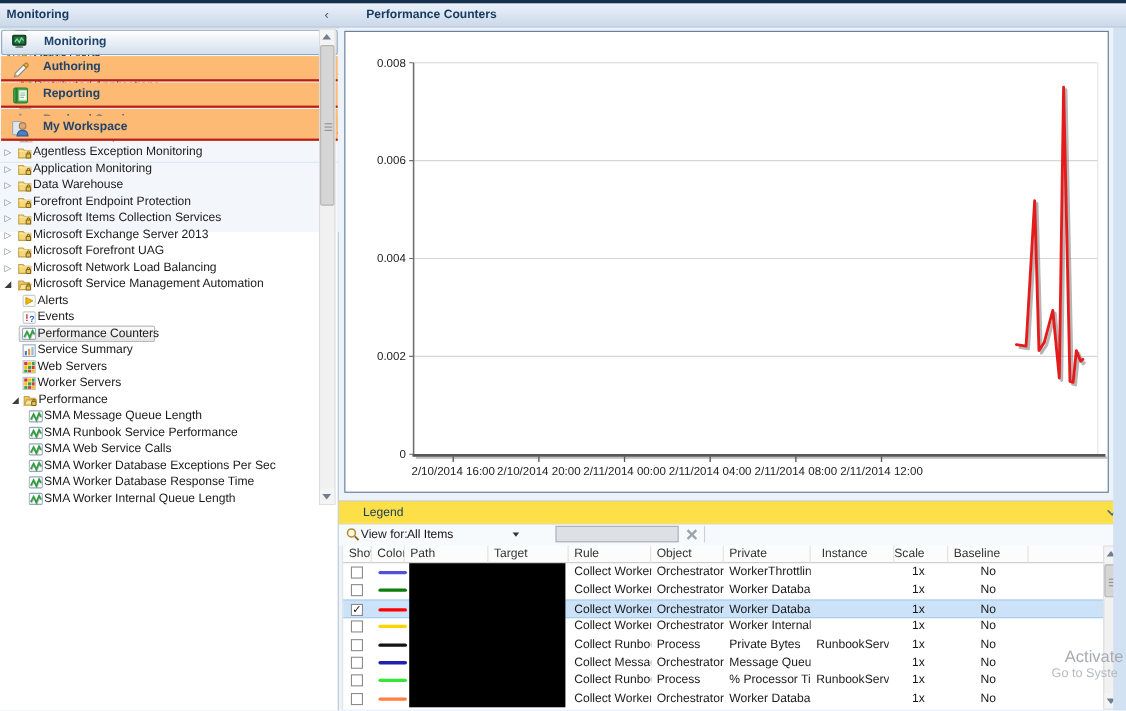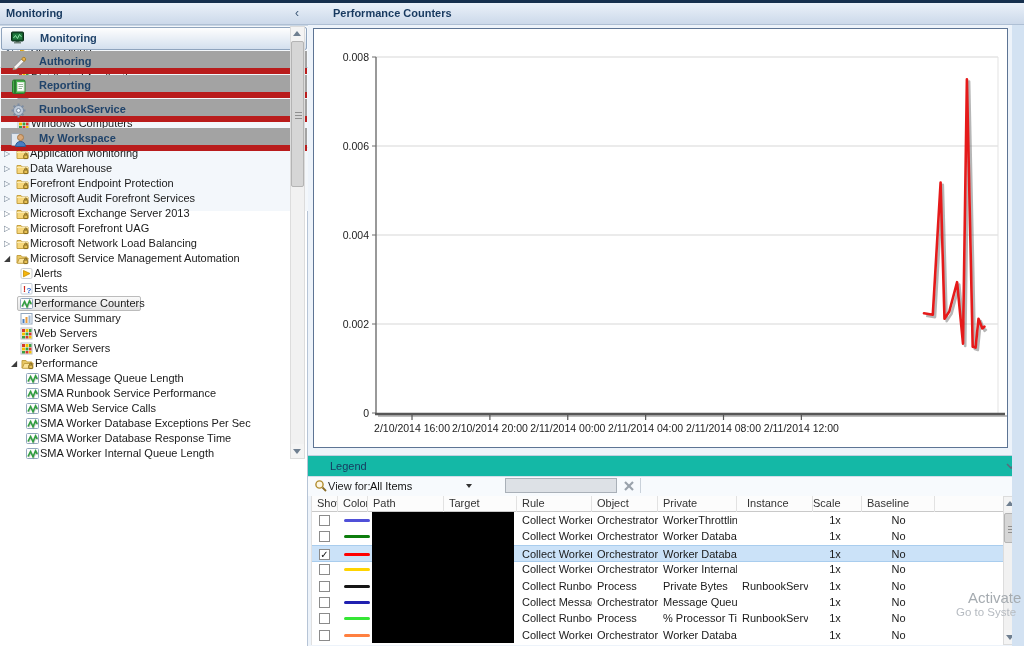--- a/index.html
+++ b/index.html
@@ -35,33 +35,33 @@
   .grip { position:absolute; left:3px; width:7px; height:1px; background:#8f8f8f; }
 
   
   #views-links { left:0; top:460px; width:308px; height:42px; background:#f4f8fc; border-top:1px solid #c9d6e4; }
   #show-hide-link { position:absolute; left:6px; top:4px; color:#1d5c9d; }
   #new-view-link { position:absolute; left:6px; top:22px; color:#56677a; }
   #new-view-arrow { color:#44546a; font-size:8px; }
 
   
   #nav { left:0; top:502px; width:308px; height:144px; background:#f3f7fb; border-top:1px solid #c9d6e4; }
-  .nav-btn { position:absolute; left:1px; width:306px; height:23px; background:#a3a3a3; border-bottom:6px solid #b91c1c; cursor:default; }
+  .nav-btn { position:absolute; left:1px; width:306px; height:23px; background:#fdba74; border-bottom:2px solid #b91c1c; cursor:default; }
   .nav-btn.sel { background:linear-gradient(#fefefe,#d4e0ee); border:1px solid #8fa4bd; border-radius:2px; }
   .nav-ico { position:absolute; left:9px; top:3px; width:17px; height:17px; }
   .nav-lbl { position:absolute; left:38px; top:4px; font-weight:bold; color:#21446b; }
   #nav-foot { position:absolute; left:0; top:122px; width:308px; height:22px; border-top:1px solid #dde6ef; }
   #nav-chevron { position:absolute; right:8px; top:7px; color:#5a6b7c; font-size:8px; }
 
   
   #chart-box { left:313px; top:28px; width:695px; height:420px; background:#fff; border:1px solid #5d7494; }
   #chart-svg { position:absolute; left:0; top:0; }
 
   
-  #legend-header { left:308px; top:455px; width:704px; height:22px; background:#14b8a6; border-top:1px solid #c2cfdf; border-bottom:1px solid #d3dee9; }
+  #legend-header { left:308px; top:455px; width:704px; height:22px; background:#fde047; border-top:1px solid #c2cfdf; border-bottom:1px solid #d3dee9; }
   #legend-title { position:absolute; left:22px; top:4px; color:#17395f; }
   #legend-chevron { position:absolute; left:698px; top:7px; }
   #search-row { left:308px; top:477px; width:704px; height:19px; background:#f7fafd; }
   #search-icon { position:absolute; left:6px; top:2px; }
   #lookfor-lbl { position:absolute; left:20px; top:3px; color:#222; }
   #filter-dd { position:absolute; left:60px; top:1px; width:108px; height:16px; }
   #filter-value { position:absolute; left:2px; top:2px; color:#111; }
   #filter-arrow { position:absolute; right:4px; top:6px; width:0; height:0; border-left:3px solid transparent; border-right:3px solid transparent; border-top:4px solid #333; }
   #search-input { position:absolute; left:197px; top:1px; width:112px; height:15px; background:#dde1e6; border:1px solid #a9b0b8; font-family:"Liberation Sans",sans-serif; font-size:11px; padding:0 2px; }
   #clear-btn { position:absolute; left:314px; top:2px; width:14px; height:14px; }
@@ -224,21 +224,21 @@
         <span class="tree-lbl" style="left:30px">Forefront Endpoint Protection</span>
       </div>
       <div class="tree-row" style="top:165px">
         <span class="tree-arrow" style="left:4px">▷</span>
         <span class="tree-ico" style="left:16px"><svg width="13" height="13" viewBox="0 0 13 13">
             <path d="M1 3.5 h4 l1.3 1.5 H12 v6.5 H1 Z" fill="#f7d77b" stroke="#c5a144"></path>
             <path d="M1 5.5 h11" stroke="#fbe9ae"></path>
             <rect x="7.8" y="8" width="4" height="3.6" rx="0.5" fill="#e8c254" stroke="#83671d"></rect>
             <path d="M8.8 8 v-1 a1 1 0 0 1 2 0 v1" fill="none" stroke="#83671d"></path>
           </svg></span>
-        <span class="tree-lbl" style="left:30px">Microsoft Audit Forefront Services</span>
+        <span class="tree-lbl" style="left:30px">Microsoft Items Collection Services</span>
       </div>
       <div class="tree-row" style="top:180px">
         <span class="tree-arrow" style="left:4px">▷</span>
         <span class="tree-ico" style="left:16px"><svg width="13" height="13" viewBox="0 0 13 13">
             <path d="M1 3.5 h4 l1.3 1.5 H12 v6.5 H1 Z" fill="#f7d77b" stroke="#c5a144"></path>
             <path d="M1 5.5 h11" stroke="#fbe9ae"></path>
             <rect x="7.8" y="8" width="4" height="3.6" rx="0.5" fill="#e8c254" stroke="#83671d"></rect>
             <path d="M8.8 8 v-1 a1 1 0 0 1 2 0 v1" fill="none" stroke="#83671d"></path>
           </svg></span>
         <span class="tree-lbl" style="left:30px">Microsoft Exchange Server 2013</span>
@@ -442,21 +442,21 @@
               <line x1="13" y1="8.5" x2="15.5" y2="8.5"></line>
               <line x1="3.6" y1="3.6" x2="5.3" y2="5.3"></line>
               <line x1="11.7" y1="11.7" x2="13.4" y2="13.4"></line>
               <line x1="3.6" y1="13.4" x2="5.3" y2="11.7"></line>
               <line x1="11.7" y1="5.3" x2="13.4" y2="3.6"></line>
             </g>
             <circle cx="8.5" cy="8.5" r="2" fill="#eef3f8" stroke="#7d8da2"></circle>
           </svg></span>
         <span class="nav-lbl">RunbookService</span>
       </div>
-      <div class="nav-btn" style="top:103px">
+      <div class="nav-btn" style="top:80px">
         <span class="nav-ico"><svg width="17" height="17" viewBox="0 0 17 17">
             <rect x="1.5" y="2.5" width="8" height="12" rx="1" fill="#dfe6ee" stroke="#9aa7b5"></rect>
             <circle cx="10.5" cy="6.5" r="3" fill="#d9a877" stroke="#a87a4a"></circle>
             <path d="M5.5 15.5 Q6 10.5 10.5 10.5 Q15 10.5 15.5 15.5 Z" fill="#4a7fc1" stroke="#2f5c96"></path>
           </svg></span>
         <span class="nav-lbl">My Workspace</span>
       </div>
     </div>
 </div>
 <div id="tree-scroll" class="abs">

